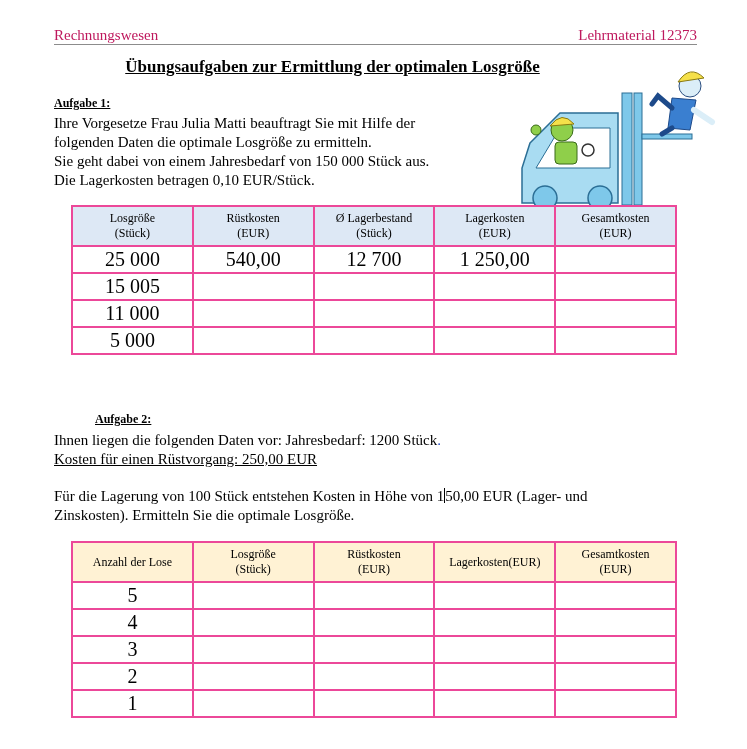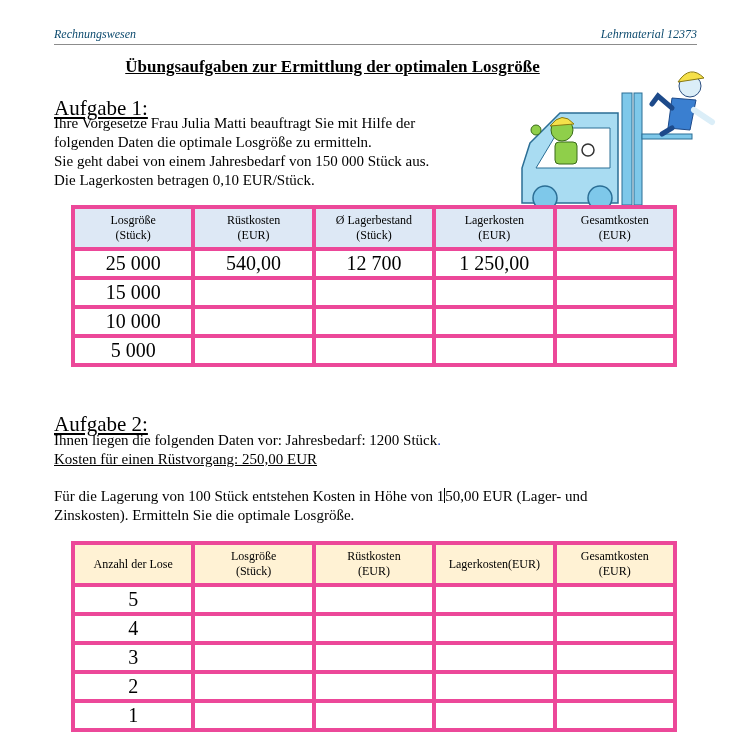--- a/index.html
+++ b/index.html
@@ -1,45 +1,45 @@
 <!DOCTYPE html>
 <html><head>
   <meta charset="utf-8">
   <style>
     html, body { margin: 0; padding: 0; background: #ffffff; }
     body {
       width: 747px; height: 749px; position: relative; overflow: hidden;
       font-family: "Liberation Serif", "DejaVu Serif", serif; color: #000;
     }
     .header-left, .header-right {
-      position: absolute; top: 27px; font-size: 12px; color: #0c4a6e; font-style: italic;
+      position: absolute; top: 27px; font-size: 15px; color: #be185d;
     }
     .header-left { left: 54px; }
     .header-right { right: 50px; }
     .header-rule {
       position: absolute; left: 54px; right: 50px; top: 44px;
       border-top: 1px solid #8c8c8c;
     }
     .title {
       position: absolute; left: 0; width: 665px; top: 57px; text-align: center;
       font-size: 17px; font-weight: bold; text-decoration: underline;
     }
     .task-heading {
-      position: absolute; left: 54px; font-size: 21px; font-weight: normal;
+      position: absolute; left: 54px; font-size: 12px; font-weight: bold;
       text-decoration: underline;
     }
     .para {
       position: absolute; left: 54px; font-size: 15px; line-height: 19px; white-space: pre;
     }
     table.grid {
       position: absolute; left: 71px; border-collapse: collapse; table-layout: fixed;
       width: 606px;
     }
     table.grid th, table.grid td {
-      border: 4px solid #ec4899; text-align: center; padding: 0;
+      border: 2px solid #ec4899; text-align: center; padding: 0;
     }
     table.grid th {
       font-weight: normal; font-size: 12px; line-height: 15px; height: 38px;
     }
     table.grid td { font-size: 20px; height: 25px; }
     table.grid.t1 th { background: #dde8f5; }
     table.grid.t2 th { background: #fff2d4; }
     .illustration {
       position: absolute; left: 500px; top: 58px; width: 220px; height: 150px;
     }
@@ -102,44 +102,44 @@
   </thead>
   <tbody>
     <tr>
       <td>25 000</td>
       <td>540,00</td>
       <td>12 700</td>
       <td>1 250,00</td>
       <td></td>
     </tr>
     <tr>
-      <td>15 000</td>
+      <td>15 005</td>
       <td></td>
       <td></td>
       <td></td>
       <td></td>
     </tr>
     <tr>
-      <td>10 000</td>
+      <td>11 000</td>
       <td></td>
       <td></td>
       <td></td>
       <td></td>
     </tr>
     <tr>
       <td>5 000</td>
       <td></td>
       <td></td>
       <td></td>
       <td></td>
     </tr>
   </tbody>
 </table>
 
-<div class="task-heading" style="top:412px;">Aufgabe 2:</div>
+<div class="task-heading" style="top:412px;margin-left:41px;">Aufgabe 2:</div>
 <div class="para" style="top:431px;"><span>Ihnen liegen die folgenden Daten vor: Jahresbedarf: 1200 Stück</span><span class="dot">.</span></div>
 <div class="para" style="top:450px;text-decoration:underline;">Kosten für einen Rüstvorgang: 250,00 EUR</div>
 <div class="para" style="top:487px;"><span>Für die Lagerung von 100 Stück entstehen Kosten in Höhe von 1</span><span class="cursor-mark"></span><span>50,00 EUR (Lager- und</span></div>
 <div class="para" style="top:506px;font-family:Liberation Serif, serif;">Zinskosten). Ermitteln Sie die optimale Losgröße.</div>
 
 <table class="grid t2" style="top:541px;">
   <thead>
     <tr>
       <th><span>Anzahl der Lose</span></th>
       <th><span>Losgröße</span><br><span>(Stück)</span></th>

